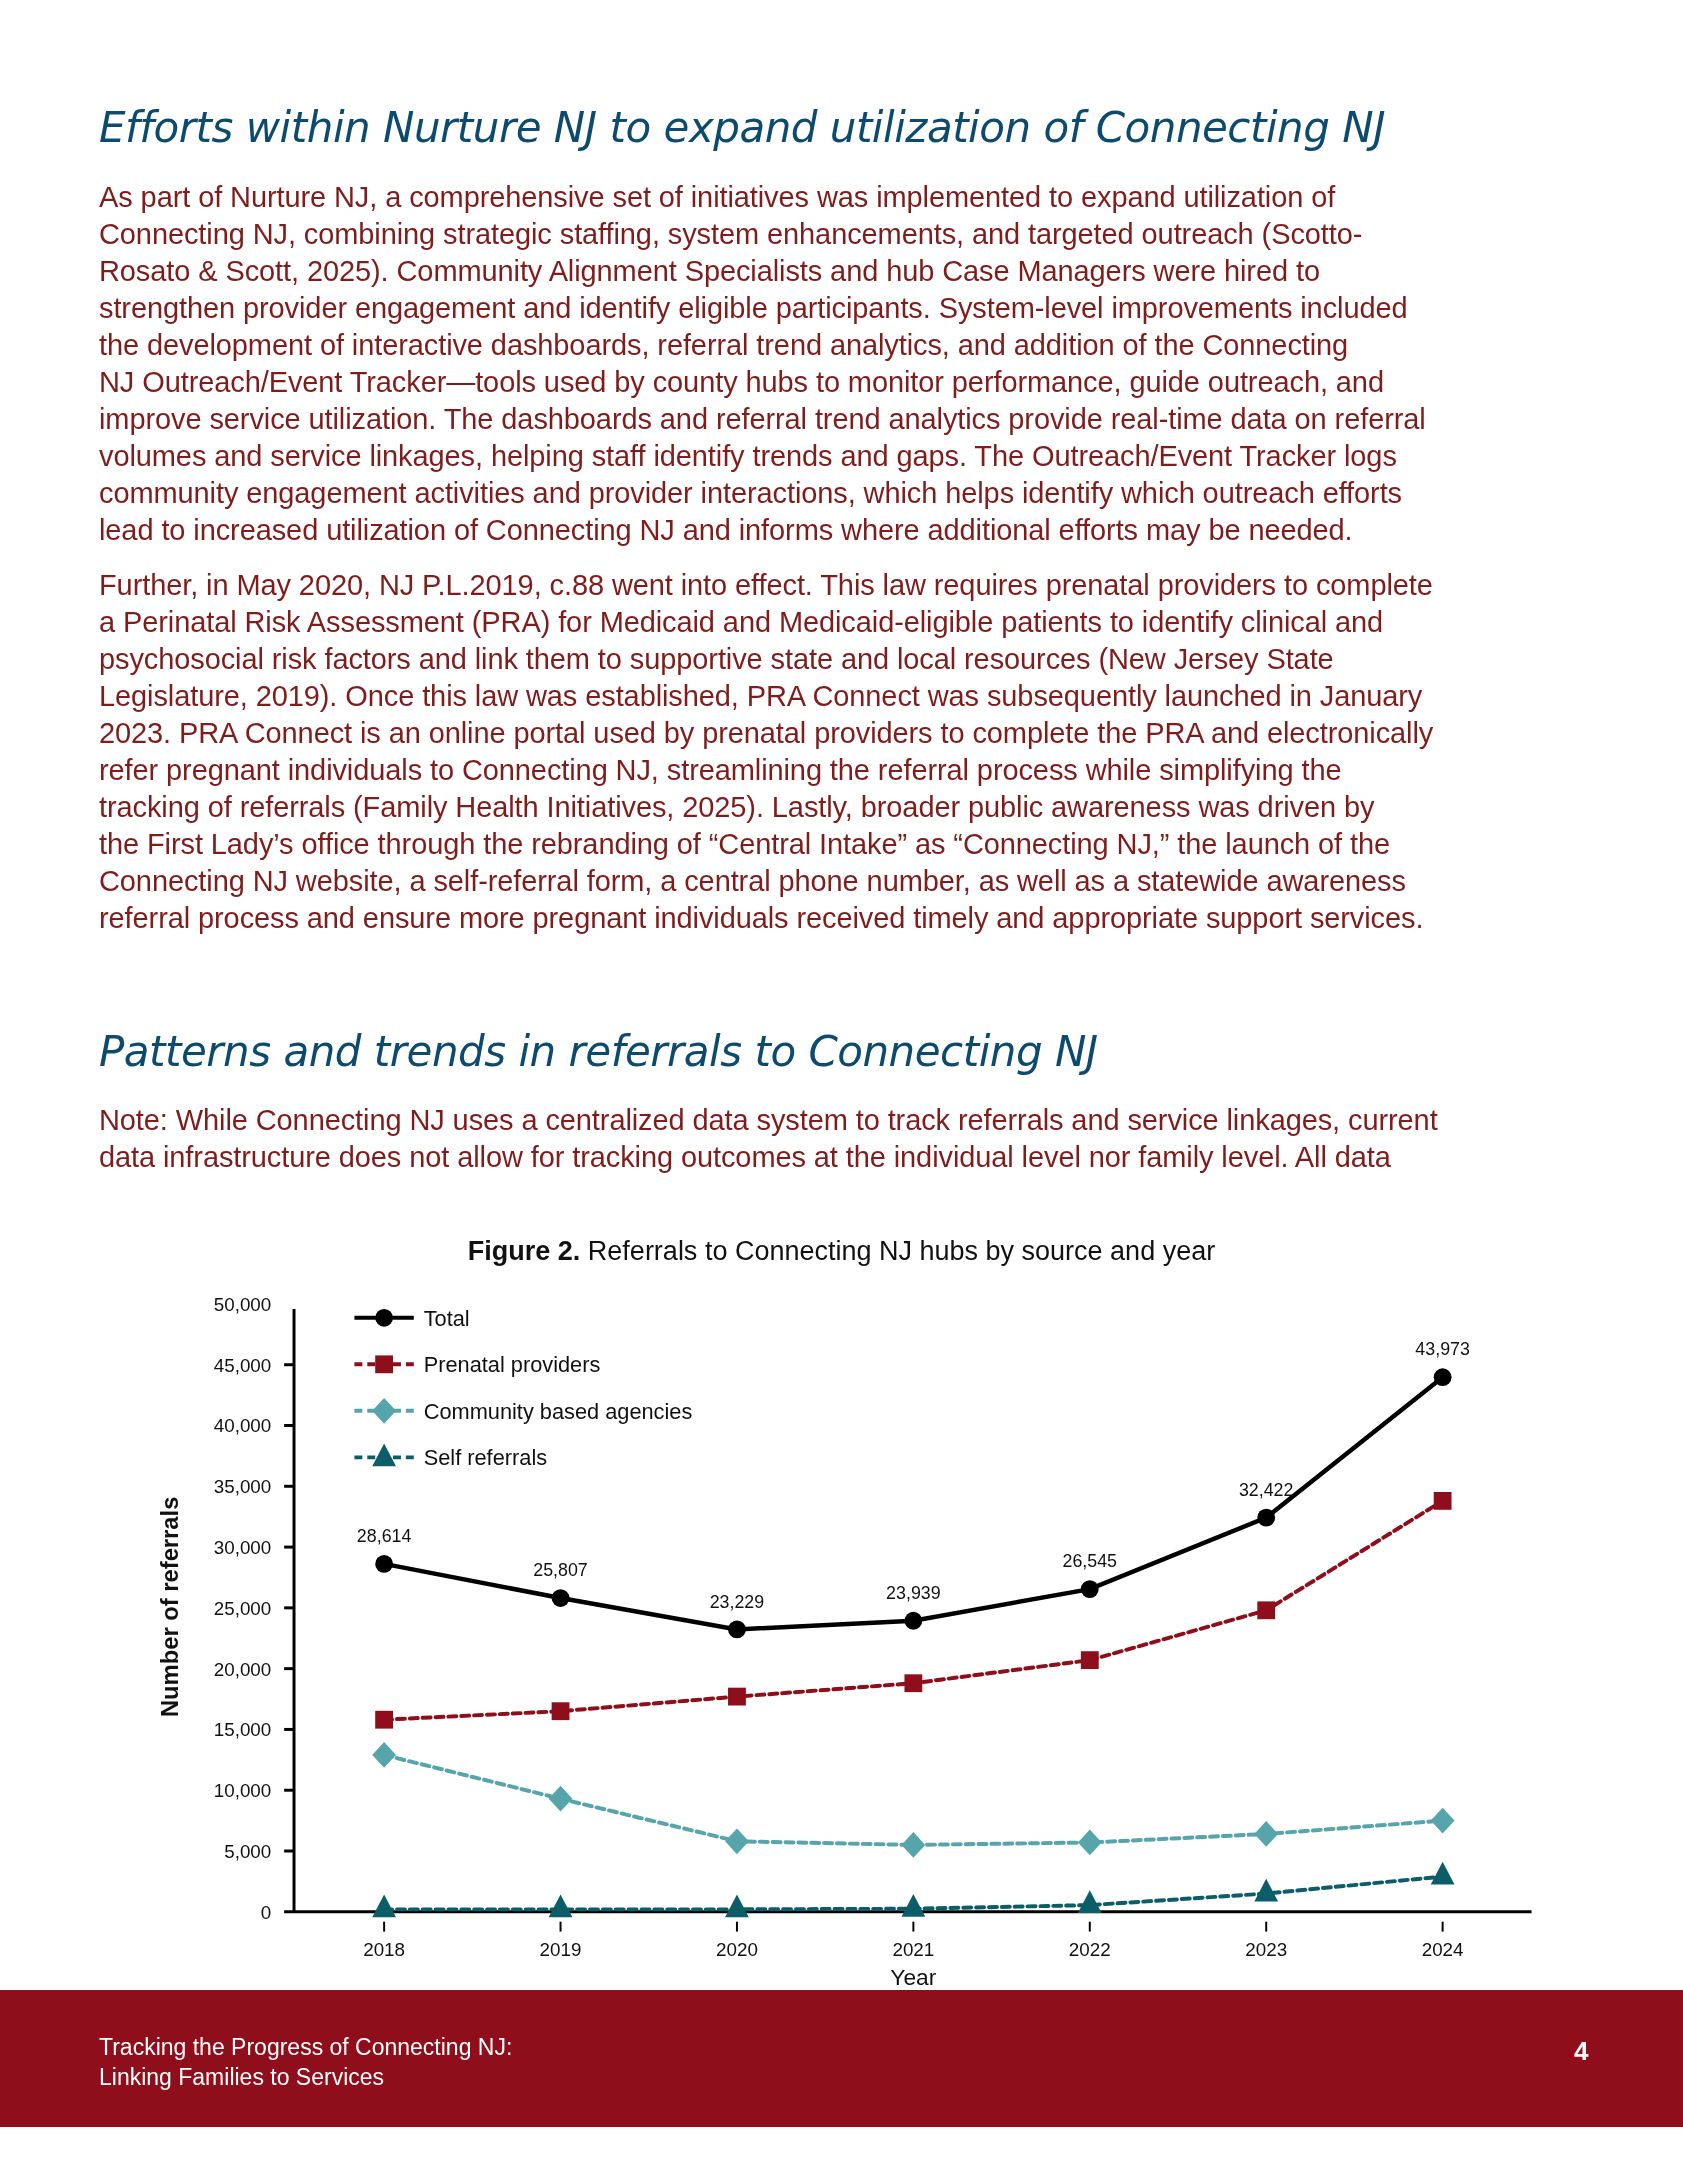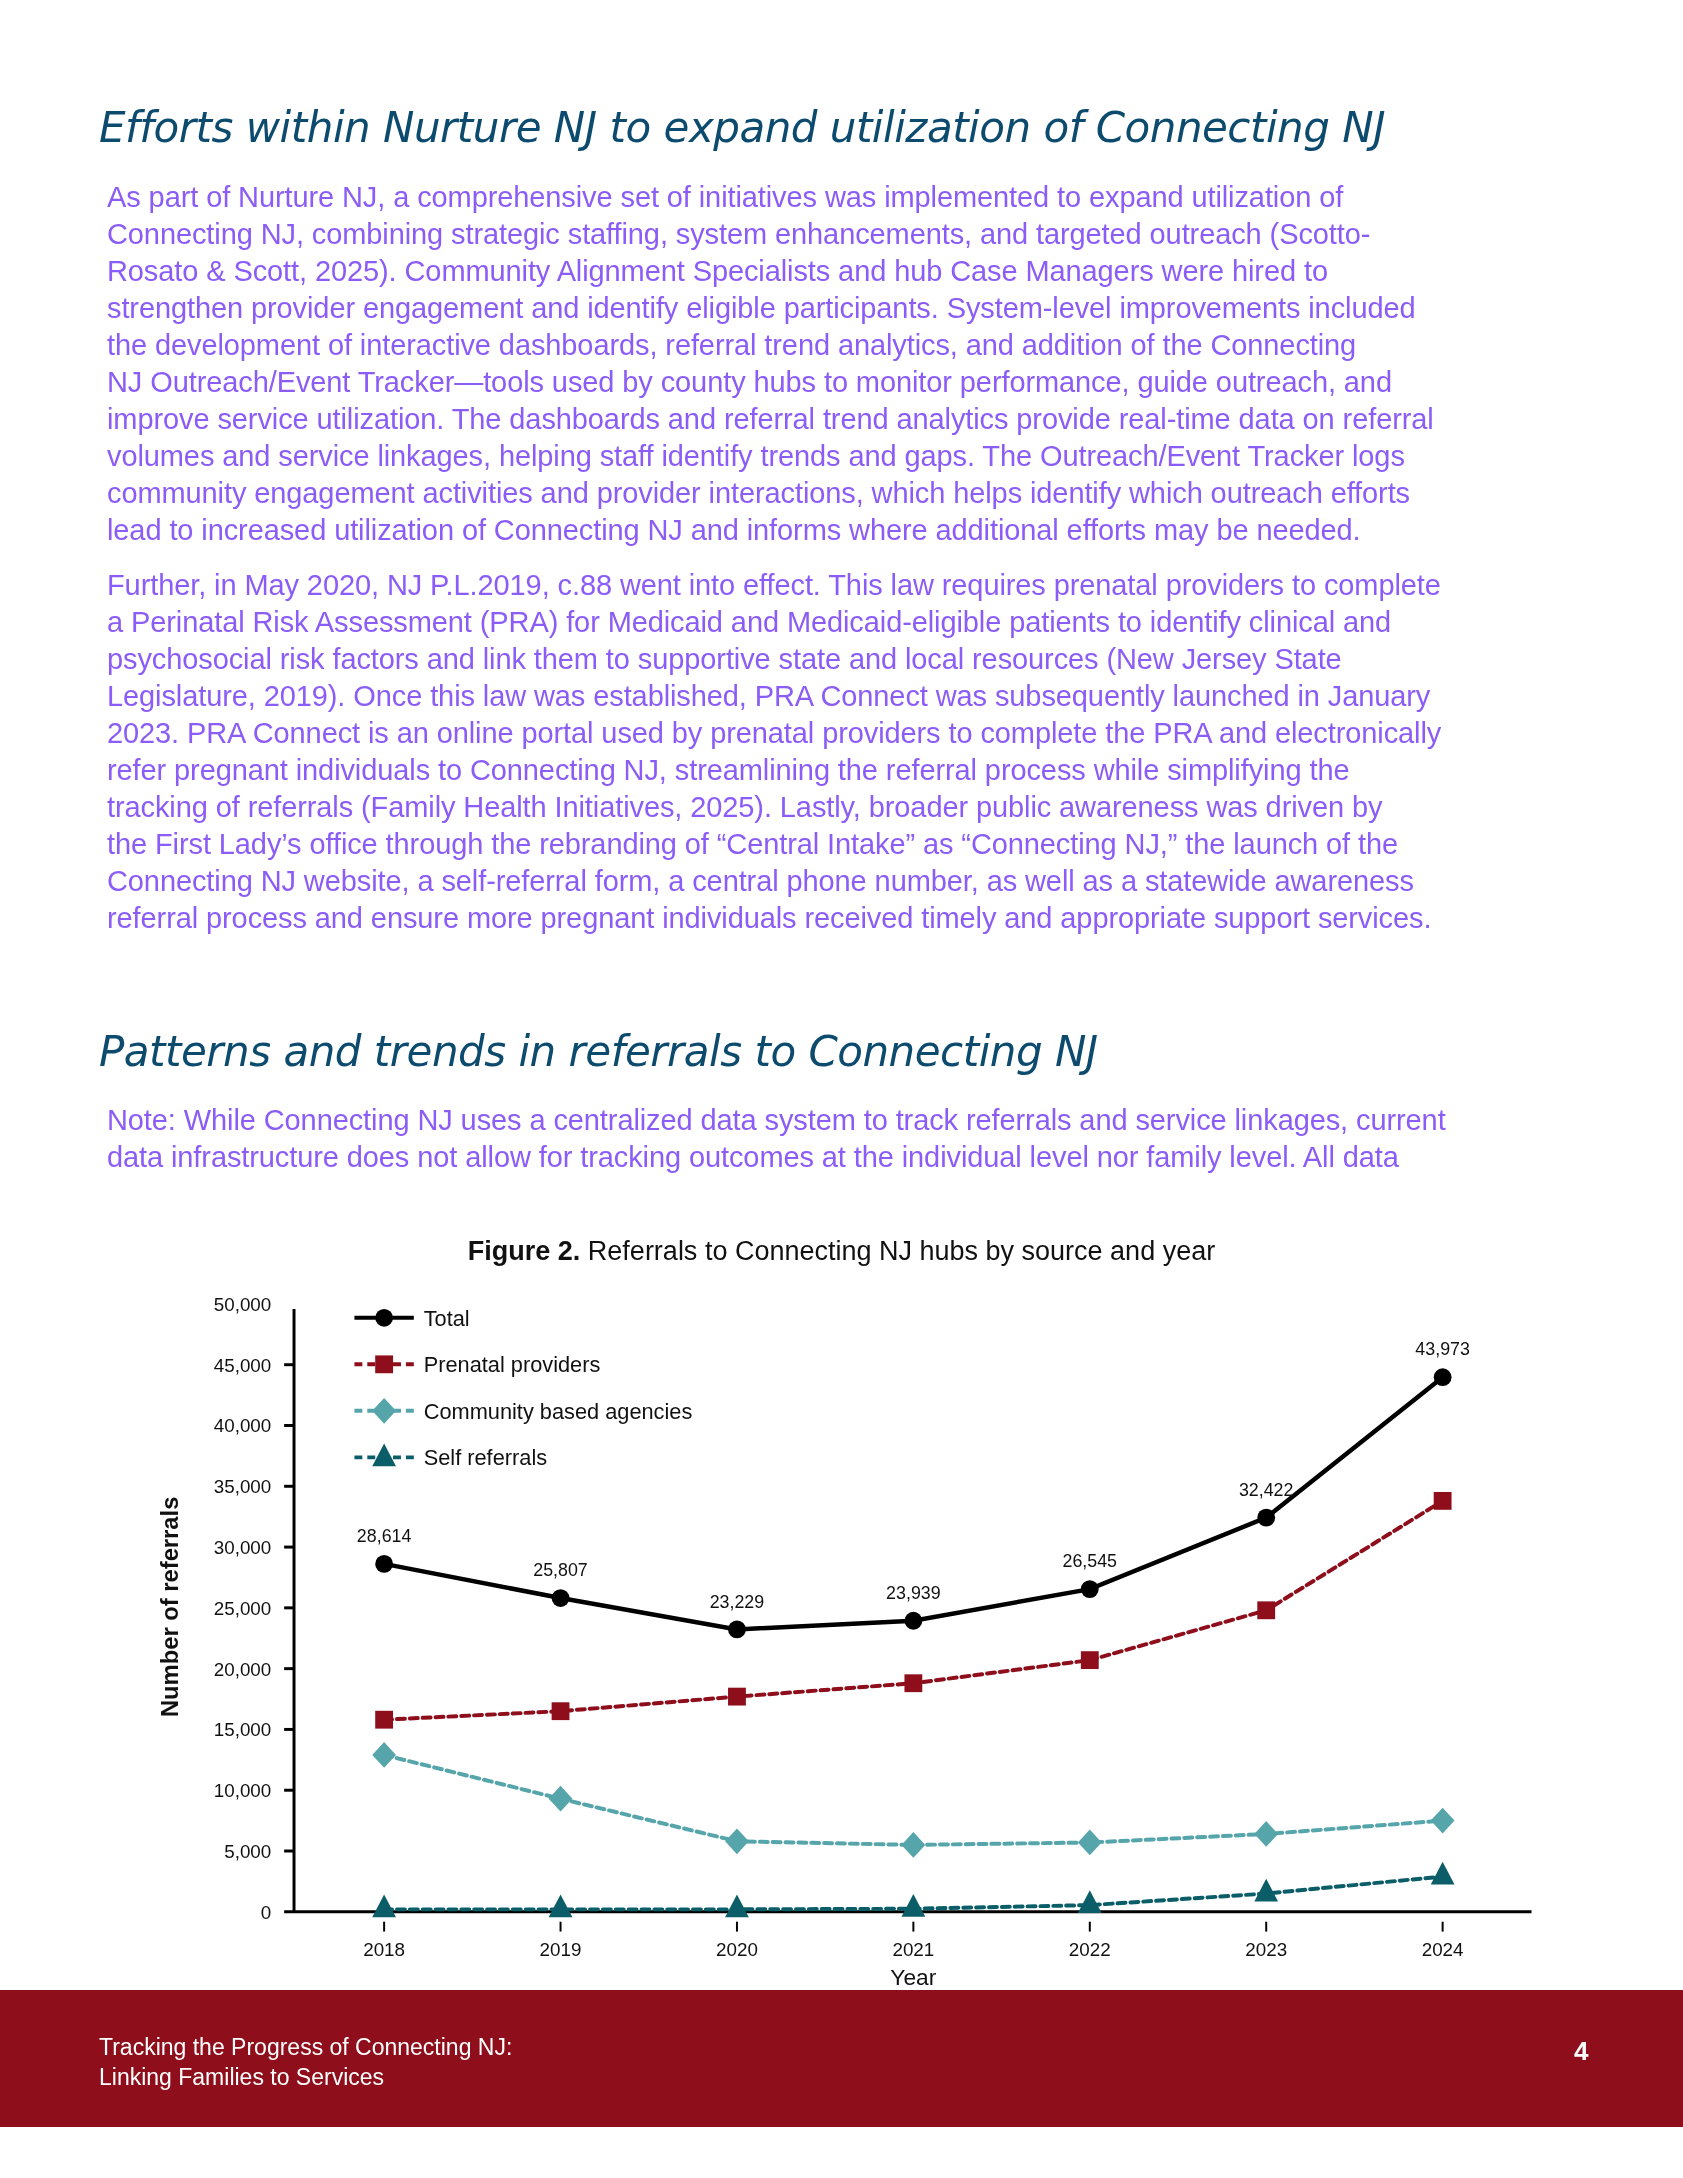--- a/index.html
+++ b/index.html
@@ -2,23 +2,23 @@
 <html><head>
 <meta charset="utf-8">
 <style>
   html, body { margin: 0; padding: 0; background: #ffffff; }
   body { width: 1683px; height: 2178px; position: relative; overflow: hidden;
          font-family: "Liberation Sans", "DejaVu Sans", sans-serif; color: #111; }
   .heading { position: absolute; left: 99px; margin: 0; color: #0c4a6e;
              font-family: "DejaVu Sans", "Liberation Sans", sans-serif;
              font-style: italic; font-weight: normal; font-size: 42px; letter-spacing: -0.5px;
              white-space: nowrap; }
-  .para { position: absolute; left: 107px; width: 1485px; margin: 0;
+  .para { position: absolute; left: 99px; width: 1485px; margin: 0;
           font-family: "Liberation Sans", sans-serif; font-size: 29px; line-height: 37px;
-          color: #8b5cf6; letter-spacing: -0.1px; }
+          color: #7f1d1d; letter-spacing: -0.1px; }
   .para .ln { display: block; white-space: nowrap; }
   .fig-title { position: absolute; left: 0; width: 1683px; text-align: center; top: 1236px;
                font-family: "Liberation Sans", sans-serif; font-size: 27px; color: #111; margin: 0; }
   .fig-title b { font-weight: bold; }
   #chart { position: absolute; left: 0; top: 1277px; }
   .footer { position: absolute; left: 0; top: 1990px; width: 1683px; height: 137px; background: #8E0E1B; }
   .footer-title { position: absolute; left: 99px; top: 42px; color: #fff;
                   font-family: "Liberation Sans", sans-serif; font-size: 23px; line-height: 30px; }
   .footer-title span { display: block; }
   .page-num { position: absolute; left: 1574px; top: 46px; color: #fff; font-weight: bold;

